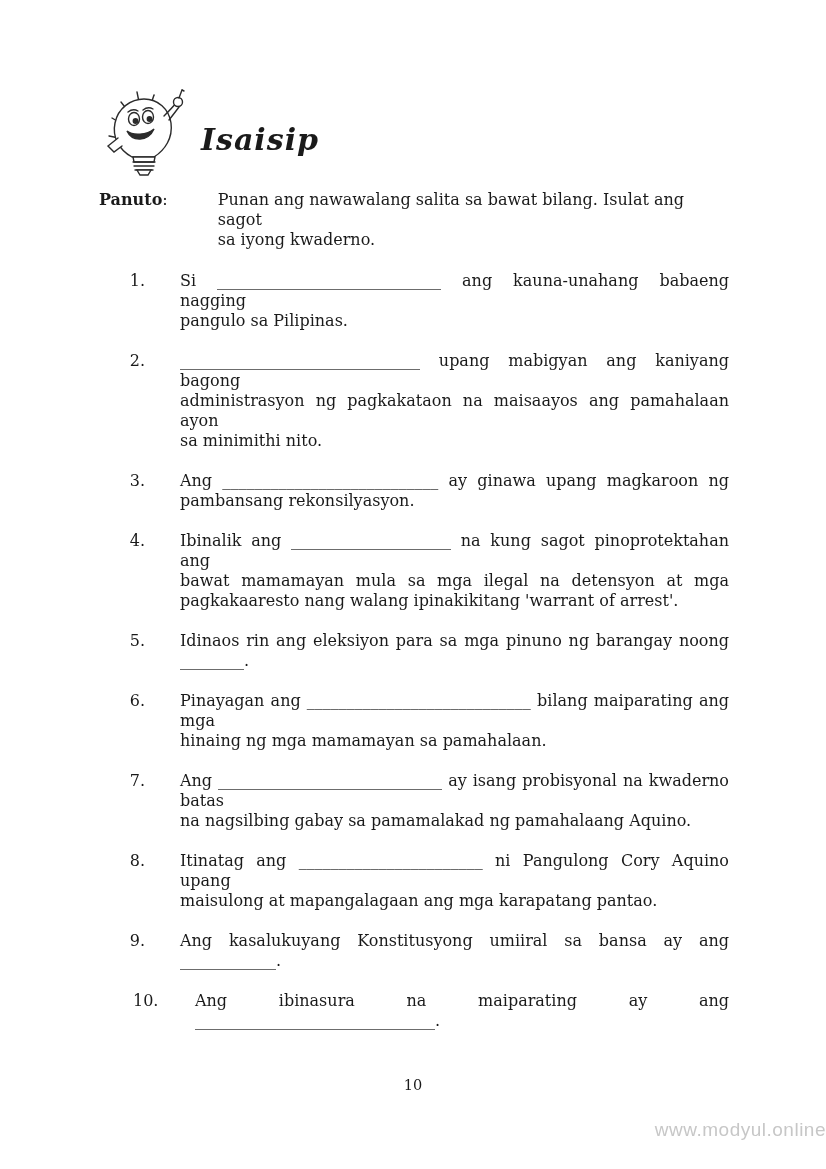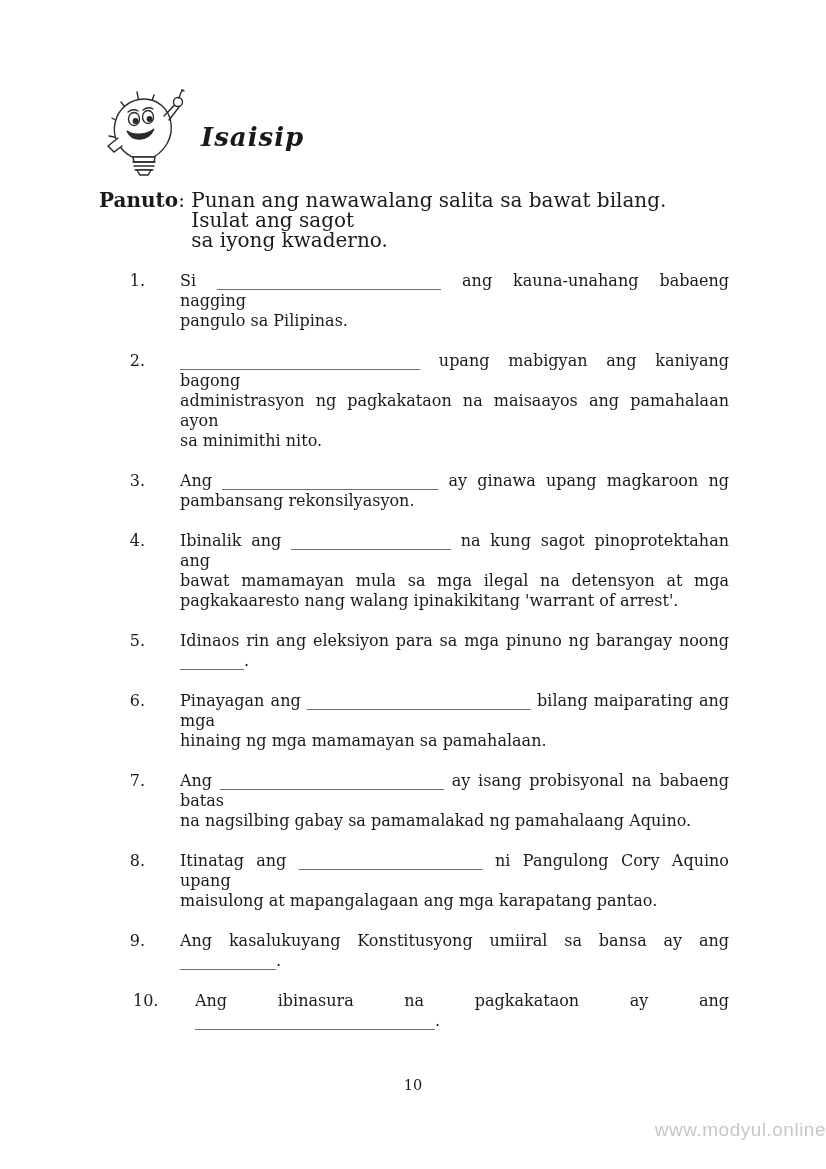--- a/index.html
+++ b/index.html
@@ -19,27 +19,27 @@
     margin-left: 99px;
     padding-top: 86px;
   }
 
   
   .header { display: flex; align-items: flex-start; height: 92px; margin-bottom: 12px; }
   .icon-wrap { width: 90px; height: 92px; flex: none; }
   .title {
     font-weight: bold;
     font-style: italic;
-    font-size: 26px;
+    font-size: 30px;
     letter-spacing: 1px;
     margin: 36px 0 16px 12px;
   }
 
   
-  .instructions { display: flex; font-size: 20px; line-height: 20px; margin-bottom: 21px; }
+  .instructions { display: flex; font-size: 16px; line-height: 20px; margin-bottom: 21px; gap: 45px; }
   .instructions .label { white-space: pre; }
   .instructions .label b { font-weight: bold; }
 
   
   .list { font-size: 16px; line-height: 20px; }
   .item { display: flex; margin-left: 26px; margin-bottom: 20px; }
   .item .num { width: 20px; flex: none; text-align: right; margin-right: 7px; }
   .item .text { flex: 1; min-width: 0; }
   .item .text .line { text-align: justify; text-align-last: justify; margin-left: 28px; }
   .item .text .line.last { text-align: justify; text-align-last: left; }
@@ -169,21 +169,21 @@
     <span class="num">6.</span>
     <span class="text">
             <div class="line">Pinayagan ang ____________________________ bilang maiparating ang mga</div>
             <div class="line last">hinaing ng mga mamamayan sa pamahalaan.</div>
           </span>
   </div>
 
   <div class="item">
     <span class="num">7.</span>
     <span class="text">
-            <div class="line">Ang ____________________________ ay isang probisyonal na babaeng batas</div>
+            <div class="line">Ang ____________________________ ay isang probisyonal na kwaderno batas</div>
             <div class="line last">na nagsilbing gabay sa pamamalakad ng pamahalaang Aquino.</div>
           </span>
   </div>
 
   <div class="item">
     <span class="num">8.</span>
     <span class="text">
             <div class="line">Itinatag ang _______________________ ni Pangulong Cory Aquino upang</div>
             <div class="line last">maisulong at mapangalagaan ang mga karapatang pantao.</div>
           </span>
@@ -193,21 +193,21 @@
     <span class="num">9.</span>
     <span class="text">
             <div class="line">Ang kasalukuyang Konstitusyong umiiral sa bansa ay ang</div>
             <div class="line last">____________.</div>
           </span>
   </div>
 
   <div class="item">
     <span class="num">10.</span>
     <span class="text">
-            <div class="line last">Ang ibinasura na pagkakataon ay ang ______________________________.</div>
+            <div class="line last">Ang ibinasura na maiparating ay ang ______________________________.</div>
           </span>
   </div>
 </div>
 
   </div>
 
   <div class="page-number">10</div>
   <div class="watermark">www.modyul.online</div>
 </div>
 

